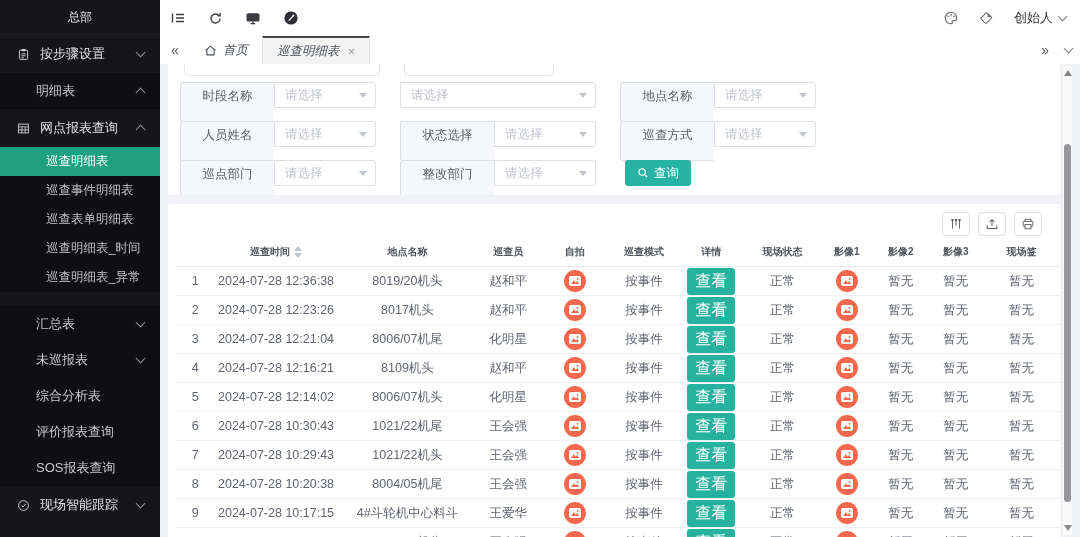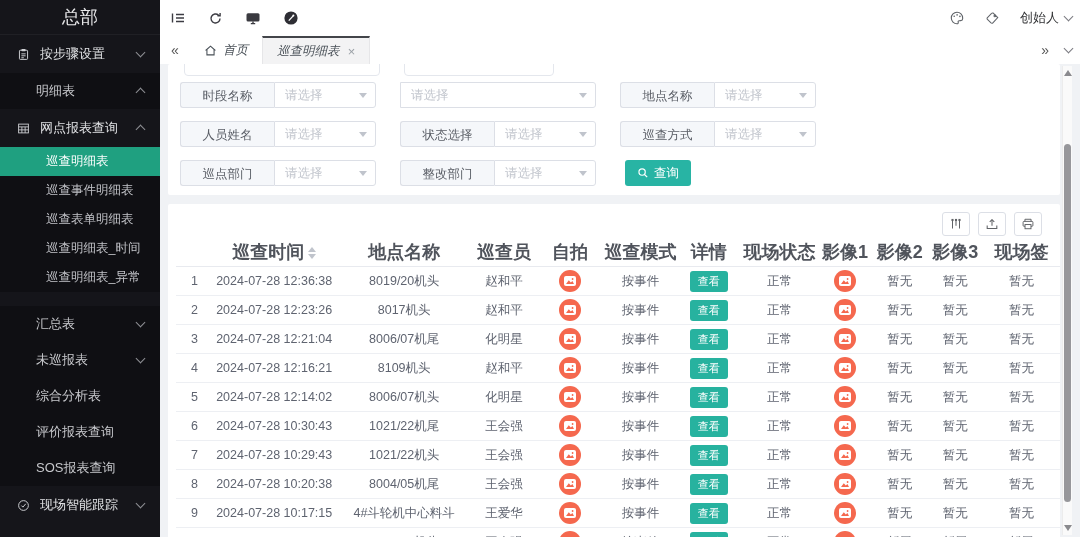--- a/index.html
+++ b/index.html
@@ -1,74 +1,74 @@
 <!DOCTYPE html>
 <html><head>
 <meta charset="utf-8">
 <style>
   html,body{margin:0;padding:0;background:#dfe1e5;}
   #app{position:relative;width:1080px;height:537px;overflow:hidden;background:#fff;
        font-family:"Liberation Sans","DejaVu Sans",sans-serif;font-size:13px;color:#333;}
   
   .sidebar{position:absolute;left:0;top:0;width:160px;height:537px;background:#15151a;color:#dfe0e3;z-index:3;}
-  .side-header{height:34px;line-height:34px;text-align:center;font-size:18px;color:#e8e8ea;
+  .side-header{height:34px;line-height:34px;text-align:center;font-size:12px;color:#e8e8ea;
                border-bottom:1px solid rgba(255,255,255,.05);}
   .nav-item{position:relative;display:flex;align-items:center;cursor:pointer;box-sizing:border-box;}
   .nav-item.lvl1{height:38px;padding-left:17px;font-size:13px;}
   .nav-item.lvl2{height:36px;padding-left:36px;font-size:13px;color:#c7c8cc;background:#0f0f13;}
   .nav-item.lvl3{height:29px;padding-left:46px;font-size:12.5px;color:#c2c3c8;background:#0f0f13;}
   .nav-item.gap{margin-top:14px;}
   .nav-item.active{background:#1fa080;color:#fff;}
   .nav-ic{display:inline-flex;width:15px;margin-right:8px;color:#cfd0d4;}
   .nav-label{flex:1;white-space:nowrap;}
   .chev{position:absolute;right:16px;width:6px;height:6px;border-right:1.4px solid #8f9095;border-bottom:1.4px solid #8f9095;}
   .chev.down{transform:rotate(45deg);margin-top:-3px;}
   .chev.up{transform:rotate(-135deg);margin-top:3px;}
   
   .main{position:absolute;left:160px;top:0;right:0;height:537px;background:#f0f2f5;}
   .topbar{position:relative;height:36px;background:#fff;}
   .tb-left{position:absolute;left:10px;top:0;height:36px;display:flex;align-items:center;gap:22px;}
-  .tb-right{position:absolute;right:8px;top:0;height:36px;display:flex;align-items:center;gap:20px;justify-content:flex-end;}
+  .tb-right{position:absolute;right:14px;top:0;height:36px;display:flex;align-items:center;gap:20px;justify-content:flex-end;}
   .tb-ic{display:inline-flex;align-items:center;cursor:pointer;}
   .user-wrap{display:flex;align-items:center;gap:6px;cursor:pointer;font-size:13px;color:#303133;}
   .user-caret{width:6px;height:6px;border-right:1.3px solid #7a7a80;border-bottom:1.3px solid #7a7a80;transform:rotate(45deg);margin-top:-3px;}
   
   .tabbar{position:relative;height:28px;background:#fff;border-bottom:1px solid #e4e4e6;display:flex;align-items:center;}
   .tab-collapse{width:30px;text-align:center;font-size:14px;color:#555;cursor:pointer;}
   .tab{display:flex;align-items:center;gap:6px;height:28px;padding:0 14px;font-size:12.5px;color:#495057;cursor:pointer;box-sizing:border-box;font-style:italic;}
   .tab .ic{display:inline-flex;color:#495057;}
   .tab.active{background:#f3f3f4;border-top:2px solid #43454a;border-left:1px solid #e6e6e8;border-right:1px solid #e6e6e8;}
   .tab-close{color:#9aa0a6;font-size:13px;margin-left:2px;cursor:pointer;}
   .tab-right{position:absolute;right:8px;display:flex;align-items:center;gap:16px;}
   .tab-more{font-size:14px;color:#555;cursor:pointer;}
   .tab-caret{width:6px;height:6px;border-right:1.3px solid #7a7a80;border-bottom:1.3px solid #7a7a80;transform:rotate(45deg);margin-top:-3px;cursor:pointer;}
   
   .content{position:absolute;top:64px;left:0;right:0;bottom:0;background:#f0f2f5;overflow:hidden;}
   .panel{position:absolute;background:#fff;border-radius:2px;}
   .filter-panel{left:8px;width:892px;top:0;height:131px;overflow:hidden;}
   .partial-input{position:absolute;top:-14px;height:26px;border:1px solid #e4e7ed;border-radius:4px;background:#fff;box-sizing:border-box;}
   .f-row{position:absolute;left:12px;display:flex;gap:24px;}
   .f-group{display:flex;width:196px;}
-  .f-label{width:94px;height:26px;line-height:26px;text-align:center;background:#f5f7fa;border:1px solid #dcdfe6;border-right:none;border-radius:3px 0 0 3px;font-size:12.5px;color:#5a5e66;box-sizing:border-box;}
+  .f-label{width:94px;height:40px;line-height:26px;text-align:center;background:#f5f7fa;border:1px solid #dcdfe6;border-right:none;border-radius:3px 0 0 3px;font-size:12.5px;color:#5a5e66;box-sizing:border-box;}
   .f-select{position:relative;flex:1;height:26px;line-height:24px;border:1px solid #dcdfe6;border-radius:0 3px 3px 0;background:#fff;font-size:12.5px;color:#c0c4cc;padding-left:10px;box-sizing:border-box;cursor:pointer;}
   .f-caret{position:absolute;right:8px;top:10px;width:0;height:0;border-left:4px solid transparent;border-right:4px solid transparent;border-top:5px solid #c0c4cc;}
   .search-btn{position:absolute;left:457px;top:96px;height:26px;padding:0 12px;background:#28b4a4;color:#fff;border:none;border-radius:3px;font-size:12.5px;display:flex;align-items:center;gap:5px;cursor:pointer;}
   
   .table-panel{left:8px;width:892px;top:140px;height:400px;overflow:hidden;}
   .tp-toolbar{position:absolute;top:8px;right:18px;display:flex;gap:8px;}
   .tool-btn{width:26px;height:22px;border:1px solid #dcdfe6;border-radius:3px;background:#fff;display:flex;align-items:center;justify-content:center;cursor:pointer;}
   .grid-table{position:absolute;left:8px;top:34px;border-collapse:collapse;table-layout:fixed;}
-  .grid-table th{height:28px;font-size:18px;color:#50545c;font-weight:bold;border-bottom:1px solid #e8eaef;text-align:center;white-space:nowrap;padding:0;}
+  .grid-table th{height:28px;font-size:10px;color:#50545c;font-weight:bold;border-bottom:1px solid #e8eaef;text-align:center;white-space:nowrap;padding:0;}
   .grid-table td{height:28px;font-size:12.5px;color:#5f6470;border-bottom:1px solid #edeff3;text-align:center;white-space:nowrap;padding:0;}
   .sorter{display:inline-flex;flex-direction:column;vertical-align:middle;margin-left:4px;cursor:pointer;}
   .sorter i{width:0;height:0;border-left:4px solid transparent;border-right:4px solid transparent;display:block;}
   .sorter .s-up{border-bottom:5px solid #c0c4cc;margin-bottom:2px;}
   .sorter .s-dn{border-top:5px solid #c0c4cc;}
   .photo-btn{display:inline-flex;width:22px;height:22px;border-radius:50%;background:#f5684e;align-items:center;justify-content:center;vertical-align:middle;cursor:pointer;}
-  .view-btn{display:inline-block;min-width:26px;padding:3px 8px;background:#27b29f;color:#fff;border:none;border-radius:3px;font-size:11px;cursor:pointer;text-align:center;}
+  .view-btn{display:inline-block;min-width:26px;padding:3px 8px;background:#27b29f;color:#fff;border:none;border-radius:3px;font-size:16px;cursor:pointer;text-align:center;}
   
   .vscroll{position:absolute;top:66px;bottom:2px;right:8px;width:9px;background:#fafafa;border-left:1px solid #ececec;}
   .vs-arrow{position:absolute;left:1px;width:0;height:0;border-left:4px solid transparent;border-right:4px solid transparent;}
   .vs-up{top:4px;border-bottom:6px solid #8a8a8e;}
   .vs-dn{bottom:4px;border-top:6px solid #8a8a8e;}
   .vs-thumb{position:absolute;left:1px;top:78px;width:7px;height:358px;background:#97979b;border-radius:4px;cursor:pointer;}
 </style>
 </head>
 <body>
 

